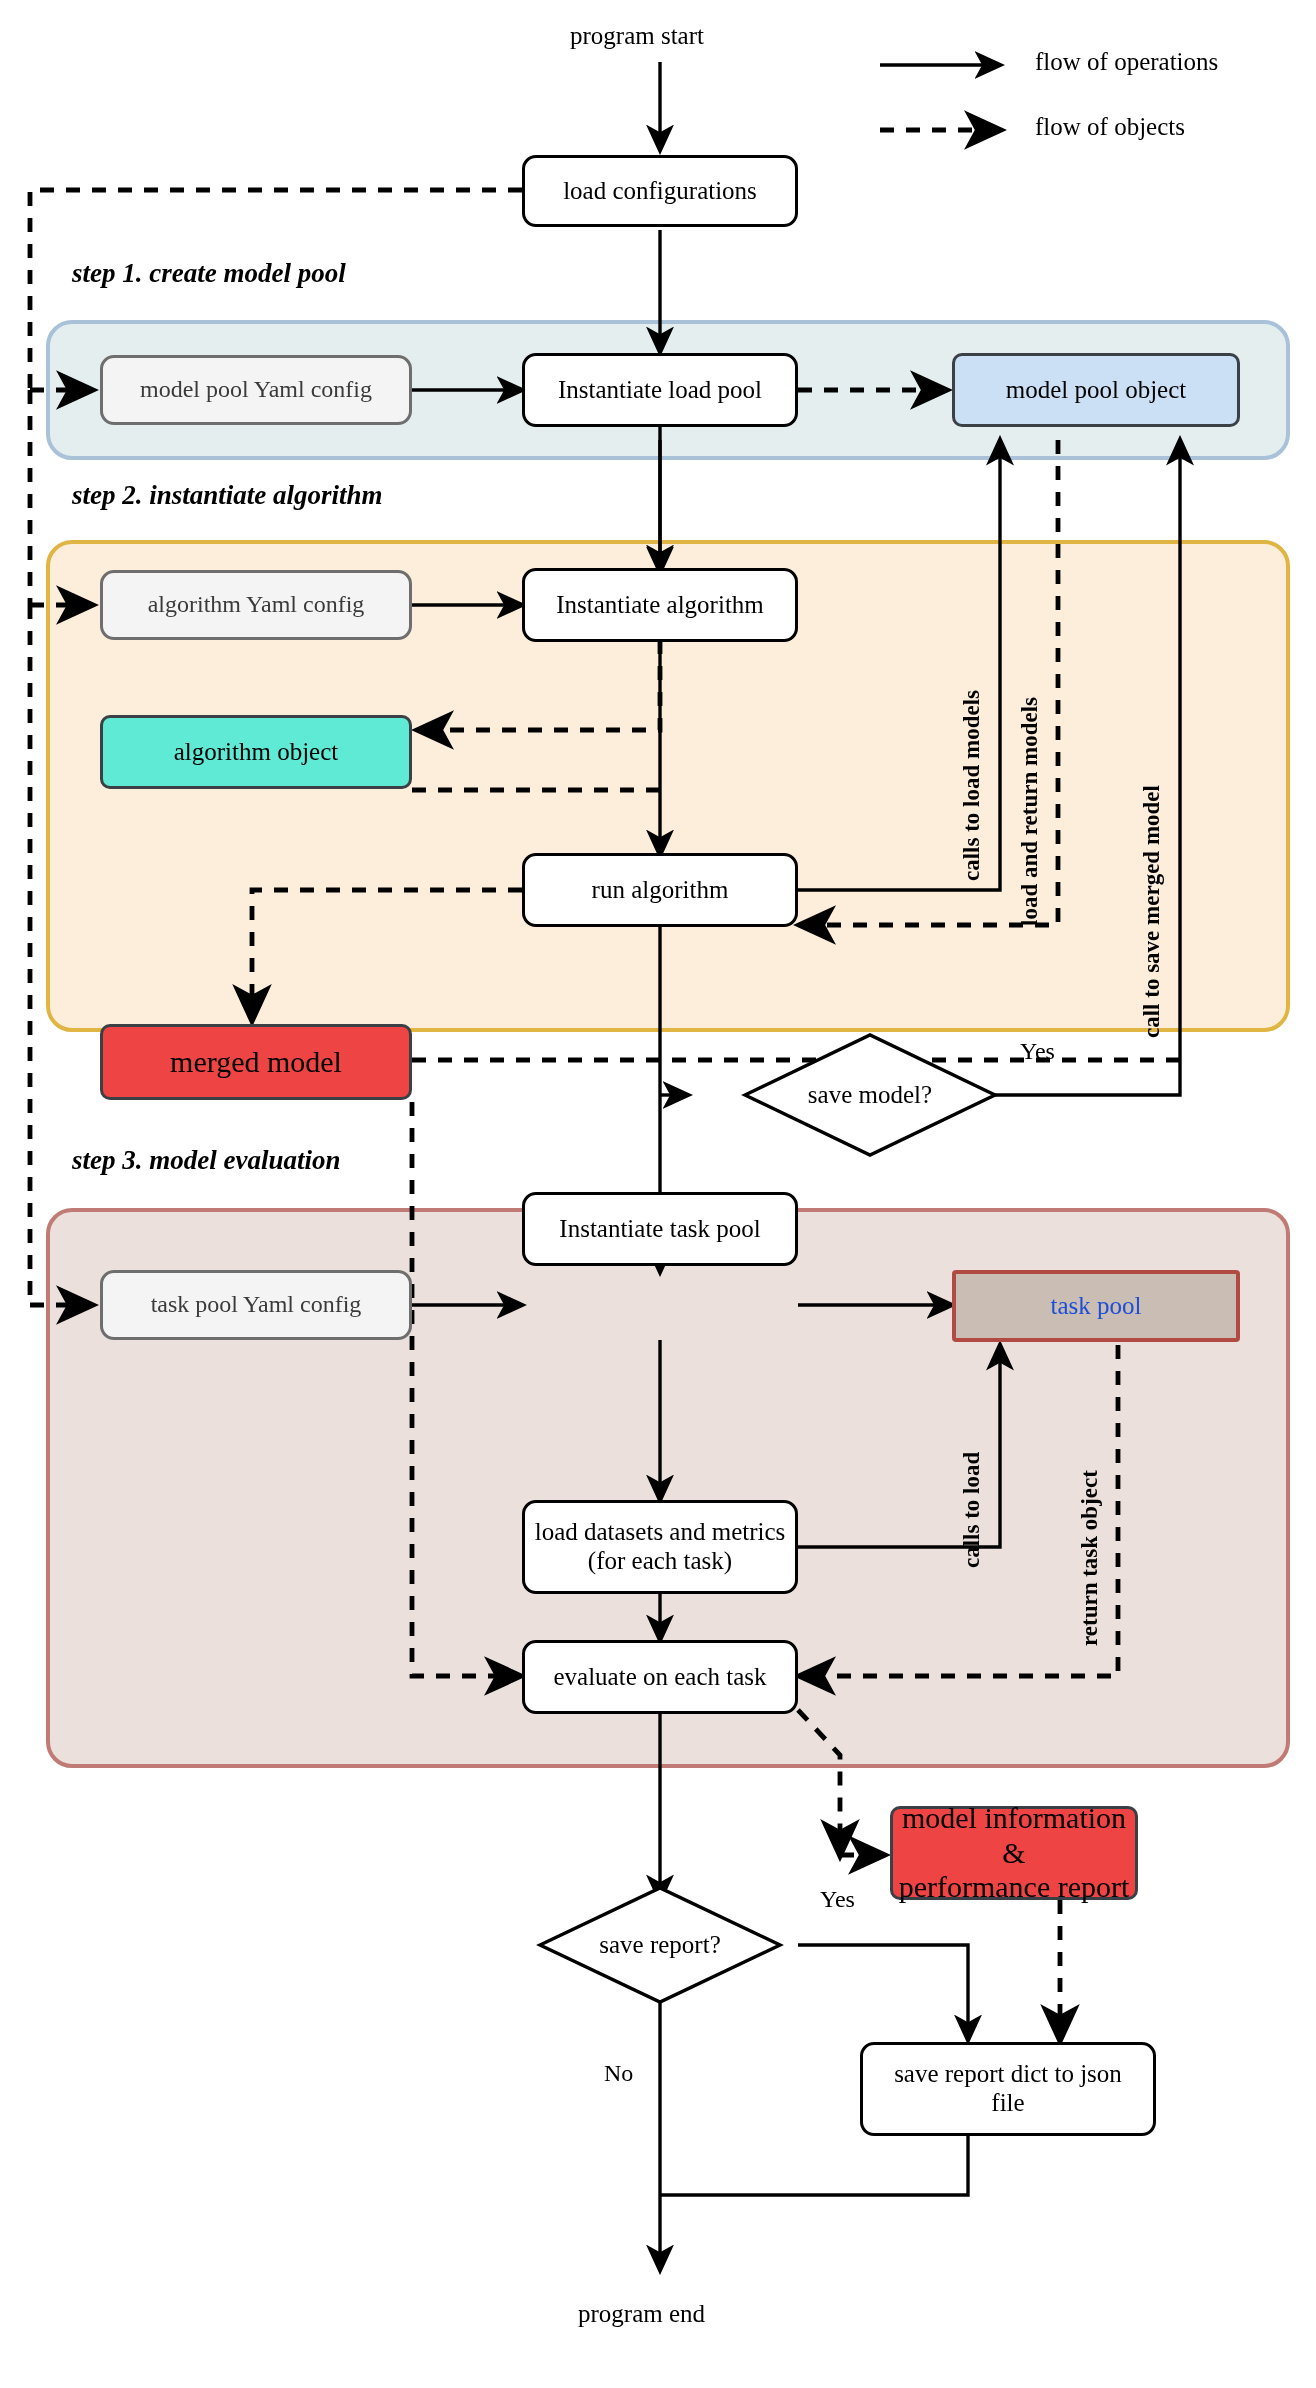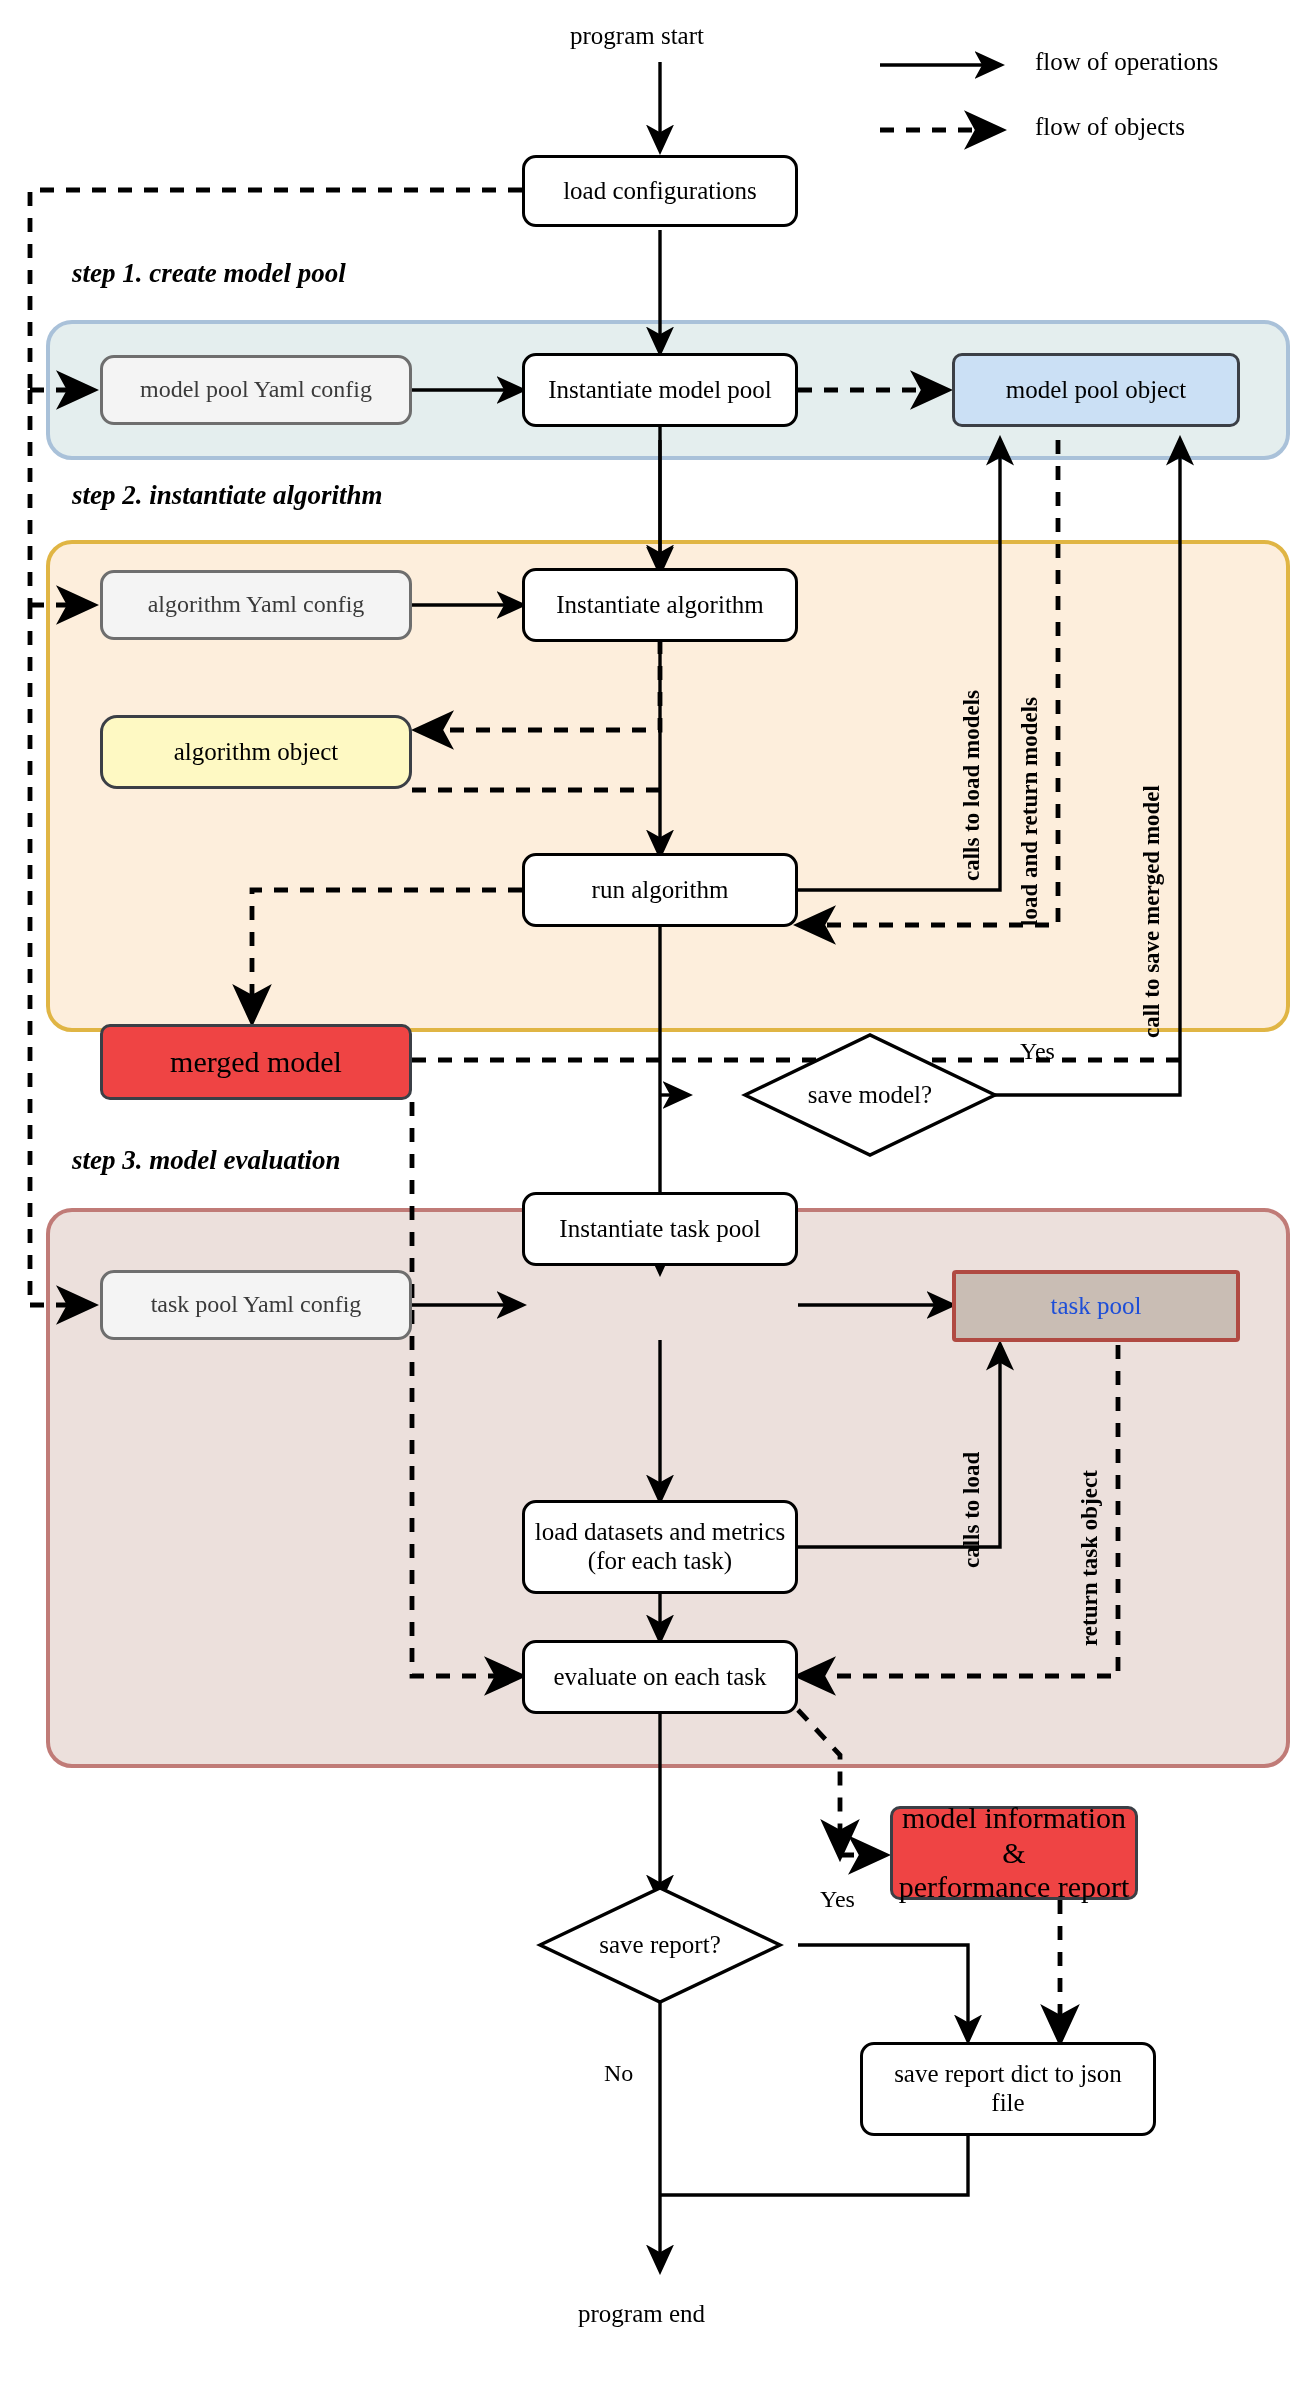--- a/index.html
+++ b/index.html
@@ -7,21 +7,21 @@
   #canvas{position:relative;width:1316px;height:2388px;overflow:hidden;}
   svg.layer{position:absolute;left:0;top:0;width:1316px;height:2388px;}
   .node{position:absolute;box-sizing:border-box;display:flex;align-items:center;justify-content:center;text-align:center;}
   .node span{display:block;line-height:1.15;}
   
   .proc{background:#ffffff;border:3px solid #000000;border-radius:14px;font-size:25px;color:#000;}
   
   .cfg{background:#f4f4f4;border:3px solid #6e6e6e;border-radius:14px;font-size:24px;color:#3a3a3a;}
   
   .objblue{background:#cbe0f5;border:3px solid #3b3f46;border-radius:10px;font-size:25px;color:#000;}
-  .objorange{background:#fef9c3;border:3px solid #3b3f46;border-radius:17px;font-size:25px;color:#000;}
+  .objorange{background:#5eead4;border:3px solid #3b3f46;border-radius:10px;font-size:25px;color:#000;}
   .objpink{background:#ef4444;border:3px solid #3b3f46;border-radius:10px;font-size:30px;color:#000;}
   .objtaupe{background:#c9bdb4;border:4px solid #b04a42;border-radius:4px;font-size:25px;color:#1d4ed8;}
   .steplabel{position:absolute;font-style:italic;font-weight:bold;font-size:27px;color:#000;white-space:nowrap;}
   .plaintext{position:absolute;font-size:25px;color:#000;white-space:nowrap;}
   .edgelabel{position:absolute;font-size:24px;color:#000;white-space:nowrap;}
   .vlabel{position:absolute;font-size:23px;font-weight:bold;color:#000;white-space:nowrap;
           transform-origin:left bottom;transform:rotate(-90deg);}
   .legendtext{position:absolute;font-size:25px;color:#000;white-space:nowrap;}
   .band{position:absolute;box-sizing:border-box;border-radius:26px;}
 </style>
@@ -129,21 +129,21 @@
 
   <div class="node proc" style="left:522px;top:155px;width:276px;height:72px;">
     <span>load configurations</span>
   </div>
 
   <div class="node cfg" style="left:100px;top:355px;width:312px;height:70px;">
     <span>model pool Yaml config</span>
   </div>
 
   <div class="node proc" style="left:522px;top:353px;width:276px;height:74px;">
-    <span>Instantiate model pool</span>
+    <span>Instantiate load pool</span>
   </div>
 
   <div class="node objblue" style="left:952px;top:353px;width:288px;height:74px;">
     <span>model pool object</span>
   </div>
 
   <div class="node cfg" style="left:100px;top:570px;width:312px;height:70px;">
     <span>algorithm Yaml config</span>
   </div>
 

